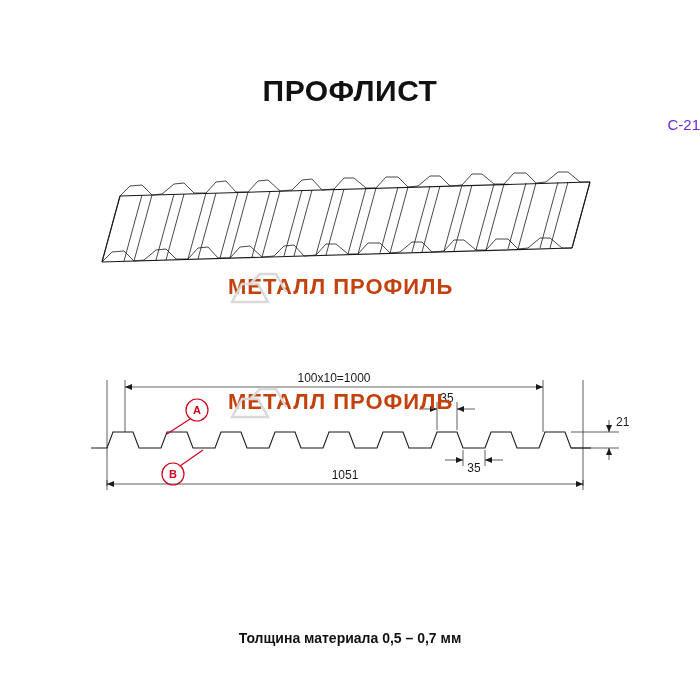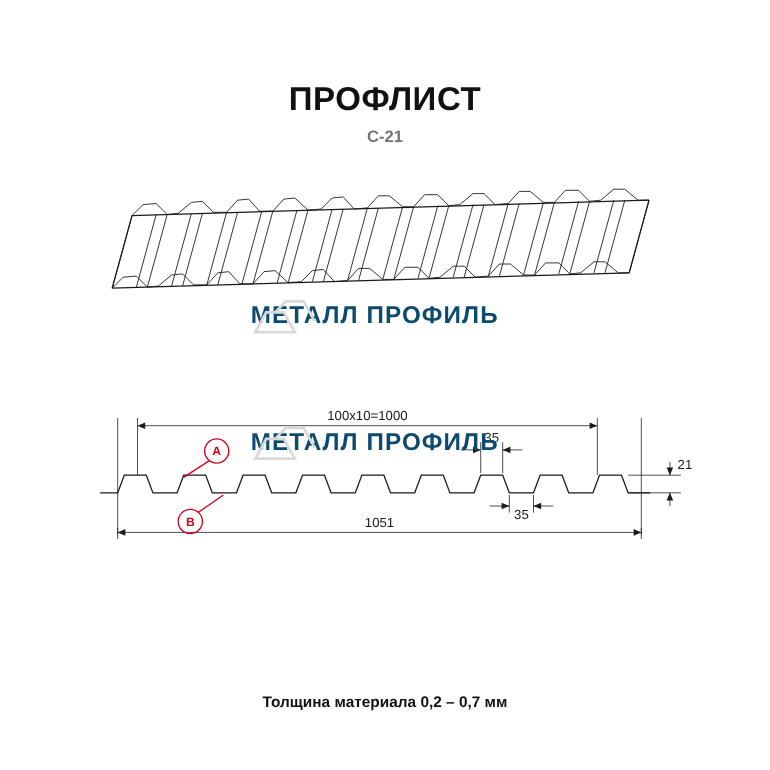--- a/index.html
+++ b/index.html
@@ -30,24 +30,24 @@
     font-size: 30px;
     font-weight: bold;
     letter-spacing: 0.5px;
     color: #111111;
   }
   .subtitle {
     position: absolute;
     top: 104px;
     left: 0;
     width: 700px;
-    text-align: center;
+    text-align: right;
     font-size: 15px;
-    font-weight: bold;
-    color: #737373;
+    font-weight: normal;
+    color: #6d28d9;
   }
   .footer-note {
     position: absolute;
     top: 618px;
     left: 0;
     width: 700px;
     text-align: center;
     font-size: 14px;
     font-weight: bold;
     color: #111111;
@@ -63,21 +63,21 @@
     position: absolute;
     top: 350px;
     left: 85px;
     width: 545px;
     height: 150px;
     text-align: center;
   }
   .wm {
     position: absolute;
     pointer-events: none;
-    color: #0c4a6e;
+    color: #c2410c;
     font-size: 22px;
     font-weight: bold;
     letter-spacing: 1px;
     white-space: nowrap;
   }
   .wm1 { top: 262px; left: 228px; }
   .wm2 { top: 377px; left: 228px; }
   .wm-ico {
     position: absolute;
     pointer-events: none;
@@ -254,15 +254,15 @@
 
     </svg>
   </div>
 
   <div class="wm wm2">МЕТАЛЛ ПРОФИЛЬ</div>
   <svg class="wm-ico" style="top:373px; left:228px;" width="66" height="40" viewBox="0 0 66 40">
     <path d="M4 32 L14 14 L30 14 L40 32 Z" fill="none" stroke="#d9d9d9" stroke-width="2.5"></path>
     <path d="M22 14 L32 4 L48 4 L58 22" fill="none" stroke="#d9d9d9" stroke-width="2.5"></path>
   </svg>
 
-  <div class="footer-note">Толщина материала 0,2 – 0,7 мм</div>
+  <div class="footer-note">Толщина материала 0,5 – 0,7 мм</div>
 
 </div>
 
 </body></html>

